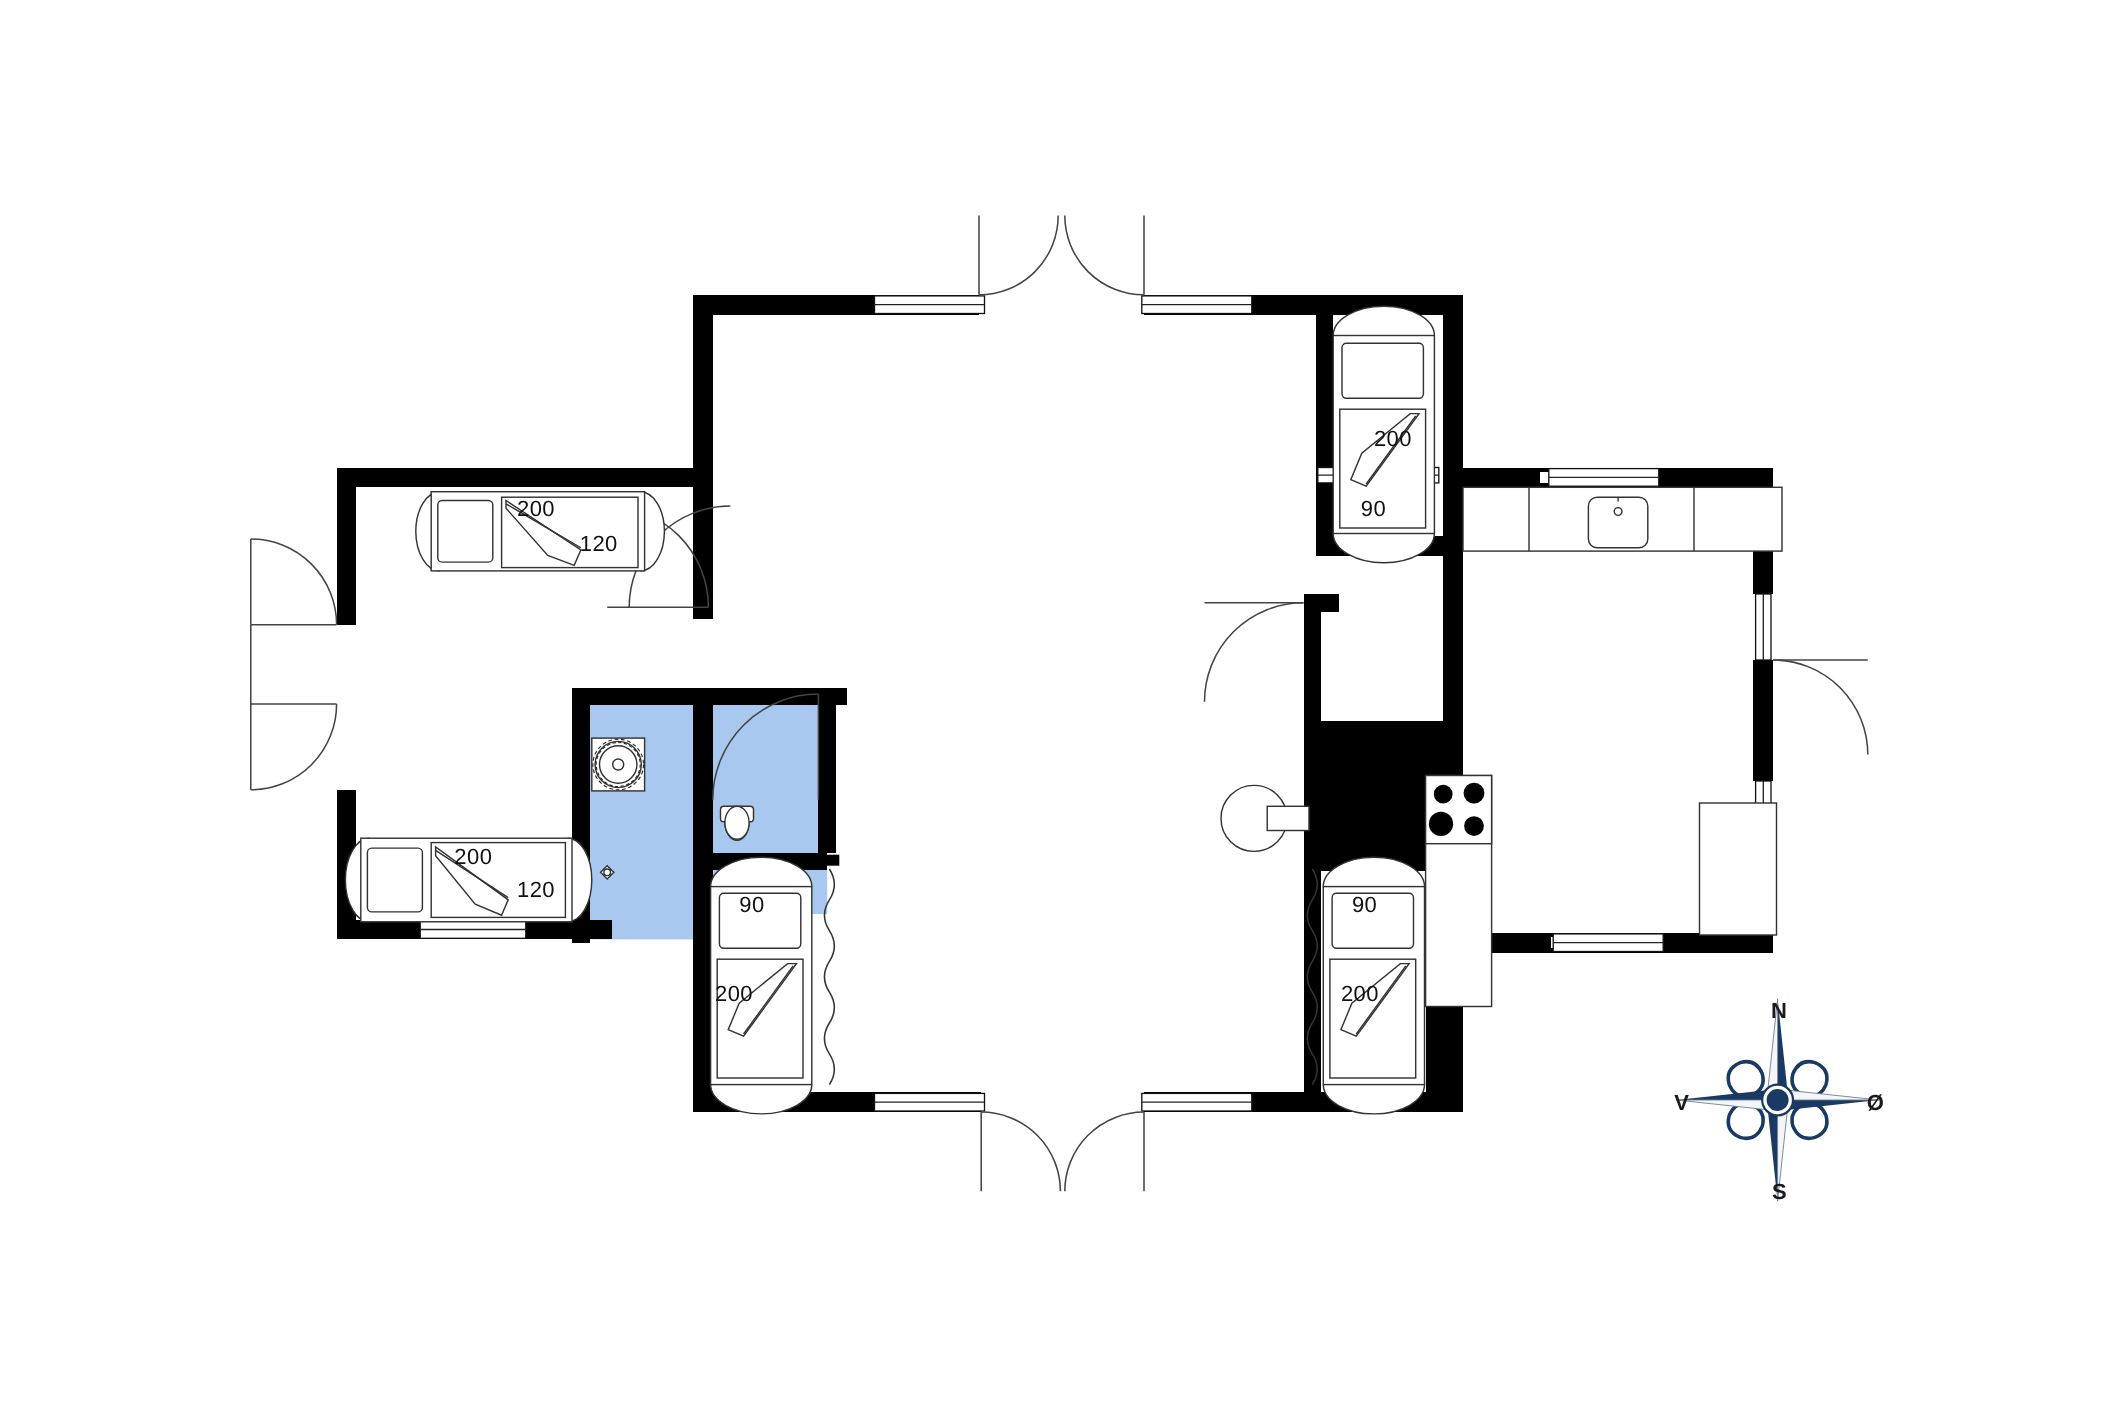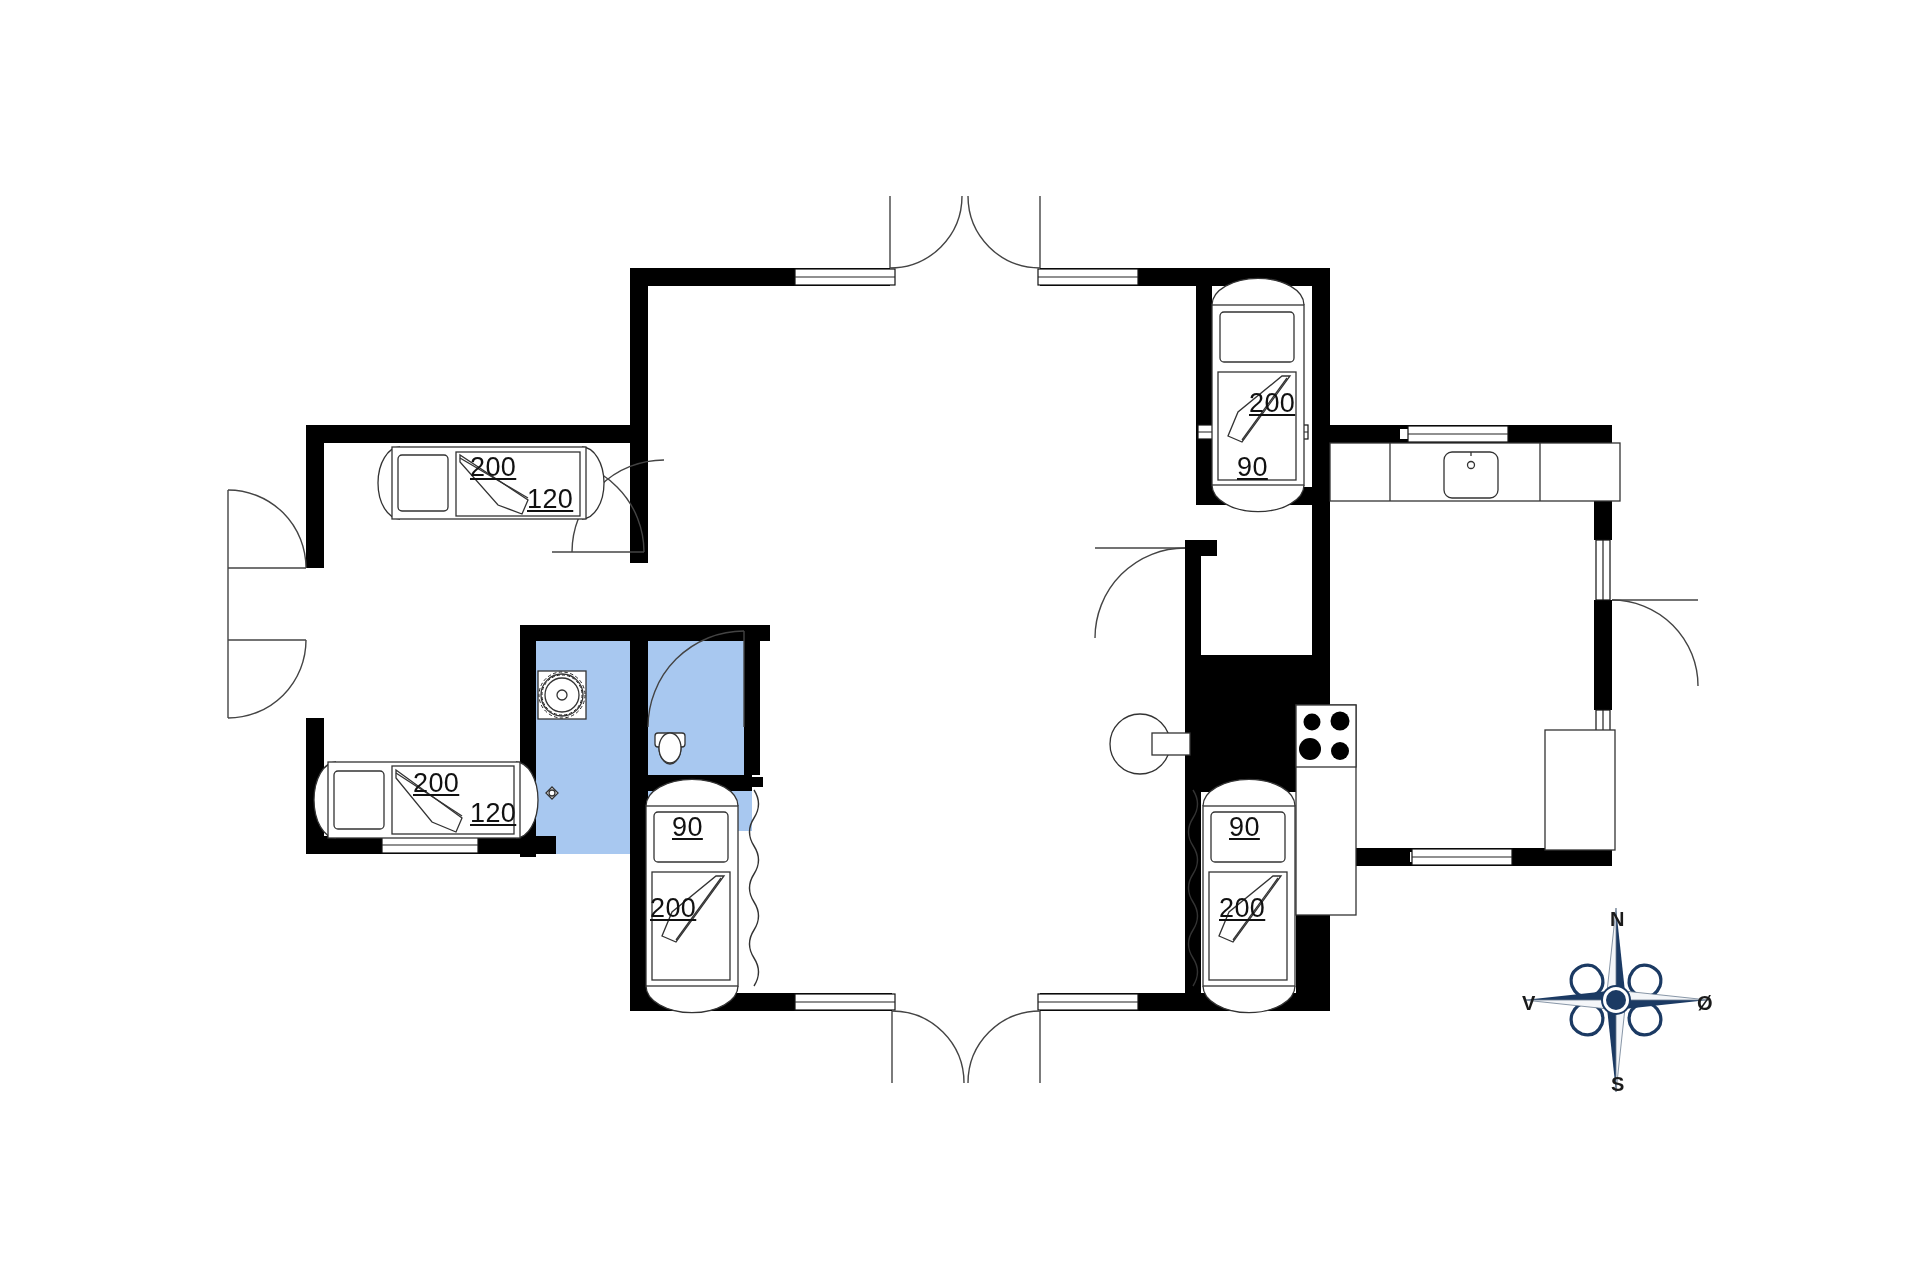--- a/index.html
+++ b/index.html
@@ -17,26 +17,25 @@
   }
   #plan {
     position: absolute;
     left: 0; top: 0;
     width: 1920px;
     height: 1279px;
   }
   .dim-label {
     position: absolute;
     font-family: "Liberation Sans", sans-serif;
-    font-size: 27px;
+    font-size: 20px;
     color: #111111;
     letter-spacing: 0.4px;
     white-space: nowrap;
     user-select: none;
-    text-decoration: underline;
   }
   .compass-label {
     position: absolute;
     font-family: "Liberation Sans", sans-serif;
     font-size: 20px;
     font-weight: 600;
     color: #1a1a1a;
     white-space: nowrap;
   }
 </style>

